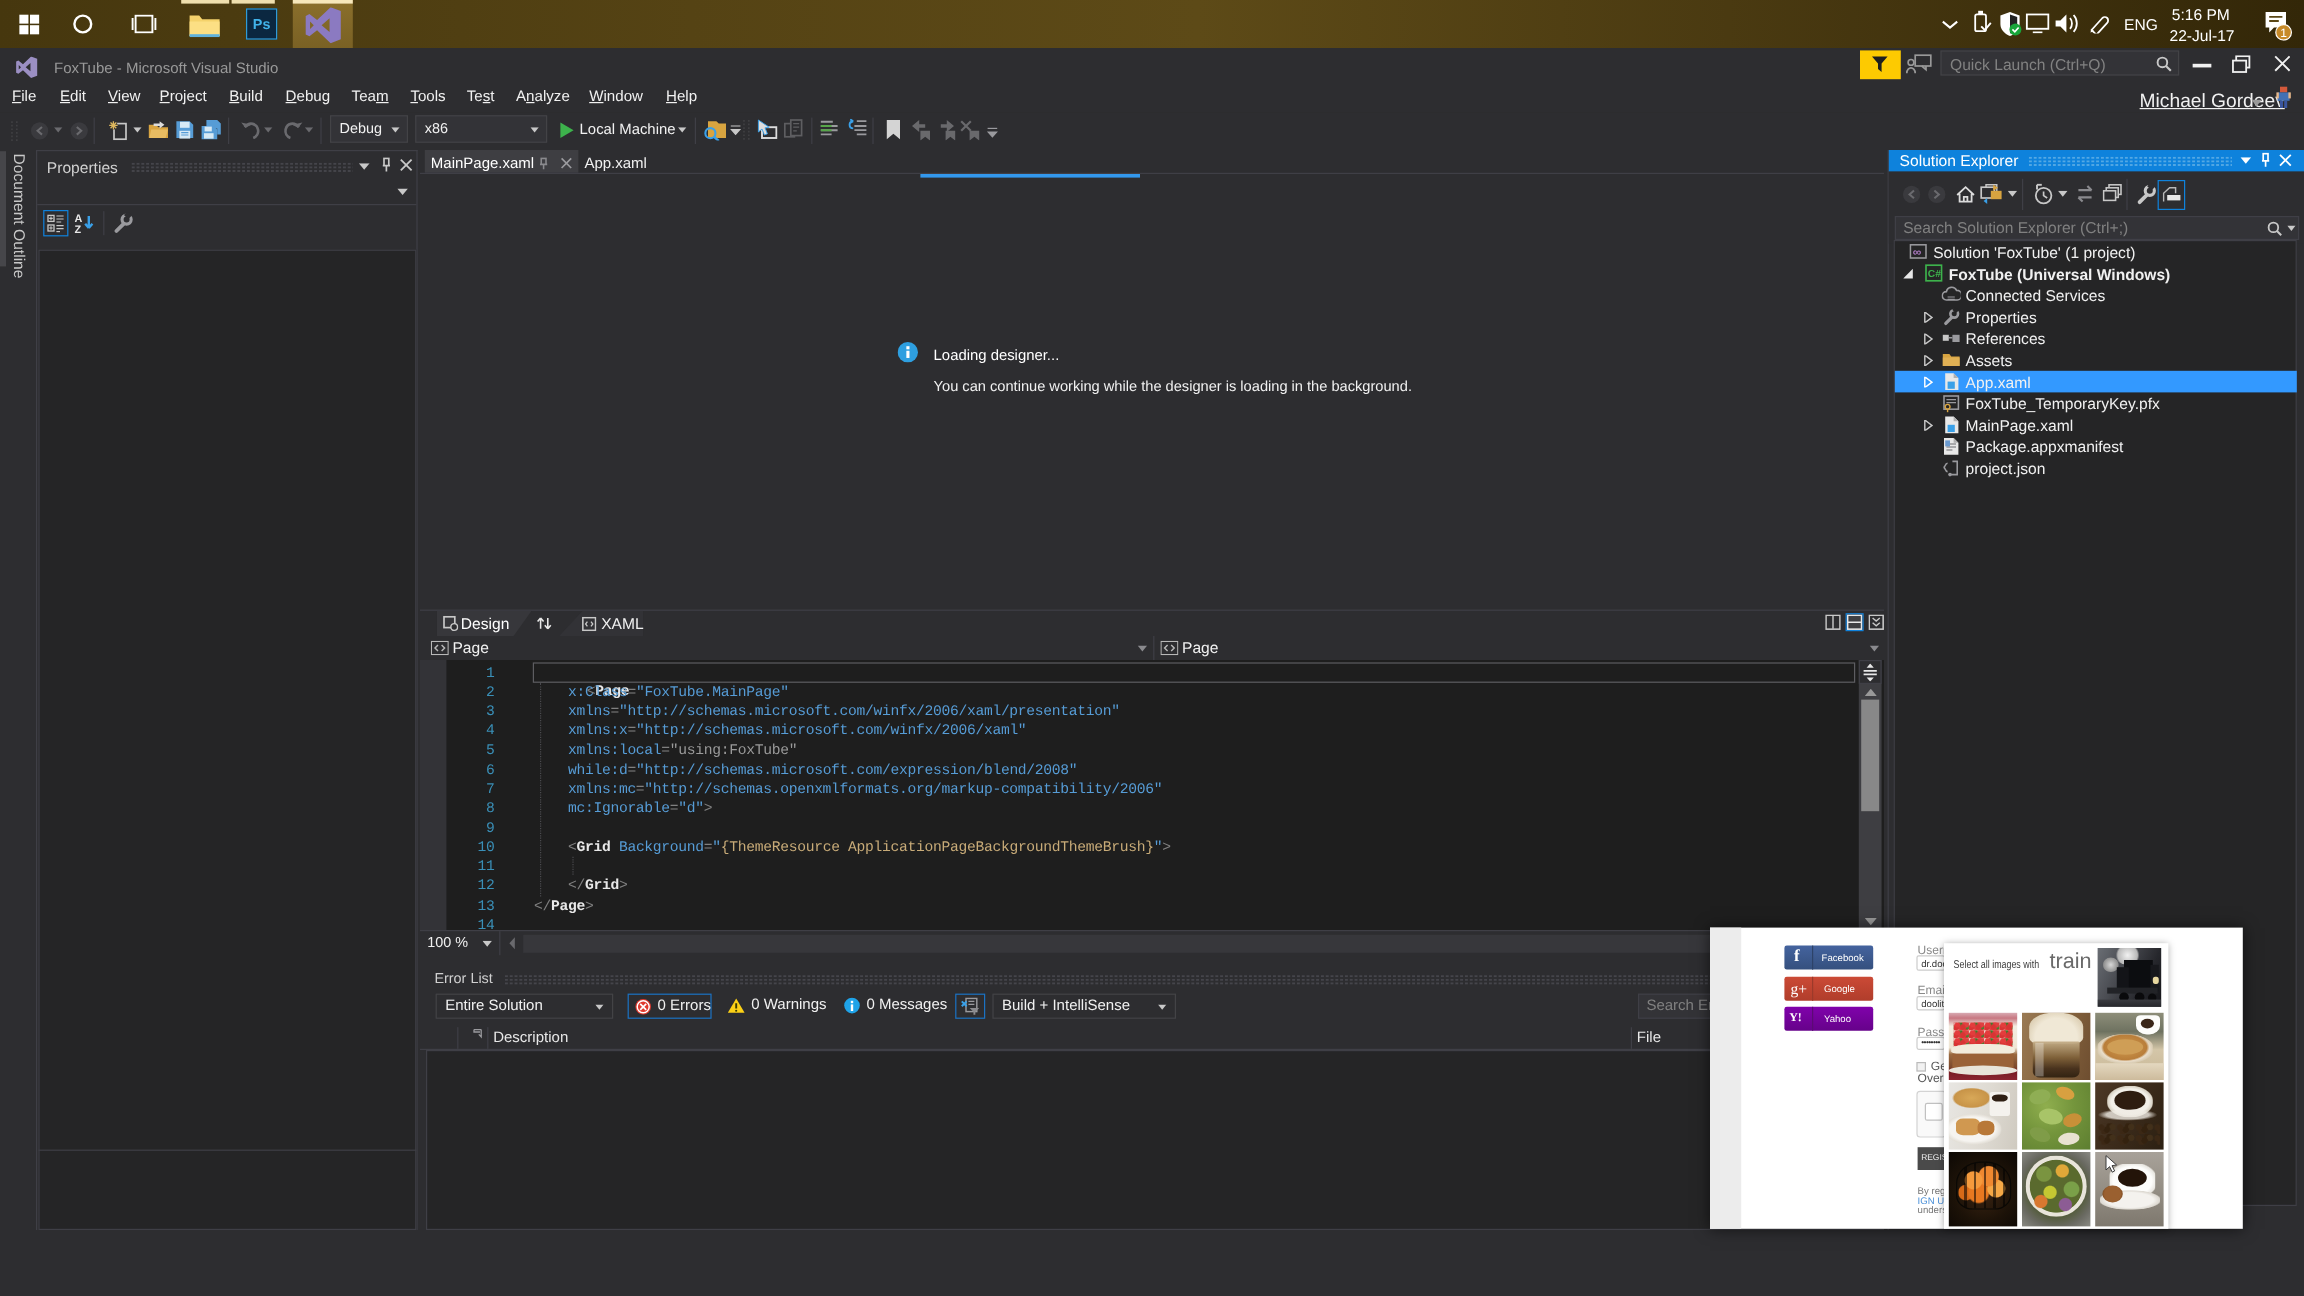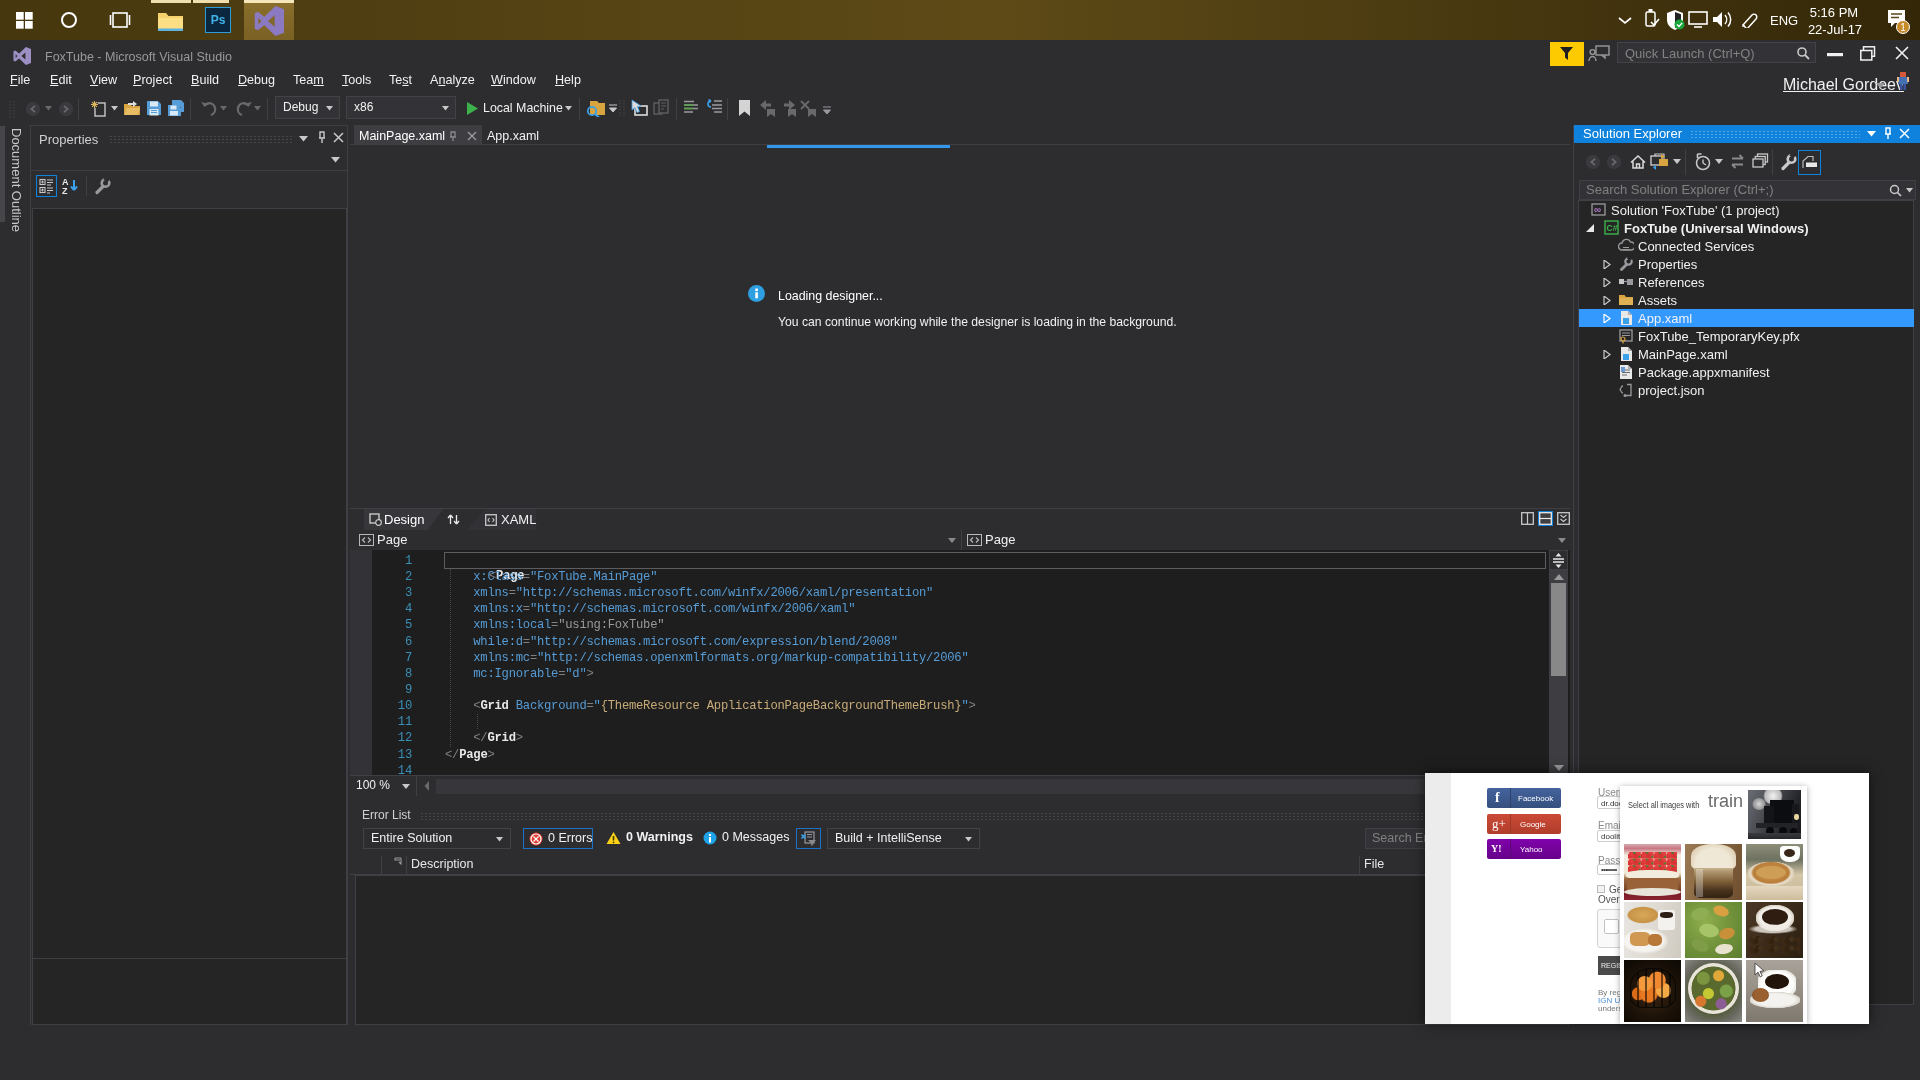--- a/index.html
+++ b/index.html
@@ -690,21 +690,21 @@
         </svg>
       </div>
     <div class="abs elbtn" style="left:173px;width:70px;border:1px solid #1b72c4;">
       <svg style="position:absolute;left:5px;top:3px" width="14" height="14">
           <circle cx="7" cy="7" r="6.5" fill="#e03a2f"></circle>
           <circle cx="7" cy="7" r="5" fill="none" stroke="#fff" stroke-width="1.2"></circle>
           <path d="M4.5 4.5 l5 5 M9.5 4.5 l-5 5" stroke="#fff" stroke-width="1.4"></path>
         </svg>
       <span style="position:absolute;left:24px;top:2px;">0 Errors</span>
     </div>
-    <div class="abs elbtn" style="left:251px;width:86px;font-weight:bold;">
+    <div class="abs elbtn" style="left:251px;width:86px;">
       <svg style="position:absolute;left:5px;top:3px" width="15" height="14">
           <path d="M7.5 1 L14.5 13 H0.5z" fill="#fcd116"></path>
           <path d="M7.5 5 v4.5" stroke="#3a3a00" stroke-width="1.6"></path>
           <circle cx="7.5" cy="11.3" r="0.9" fill="#3a3a00"></circle>
         </svg>
       <span style="position:absolute;left:25px;top:2px;">0 Warnings</span>
     </div>
     <div class="abs elbtn" style="left:349px;width:84px;">
       <svg style="position:absolute;left:4px;top:3px" width="14" height="14">
           <circle cx="7" cy="7" r="6.5" fill="#1fa3e8"></circle>

